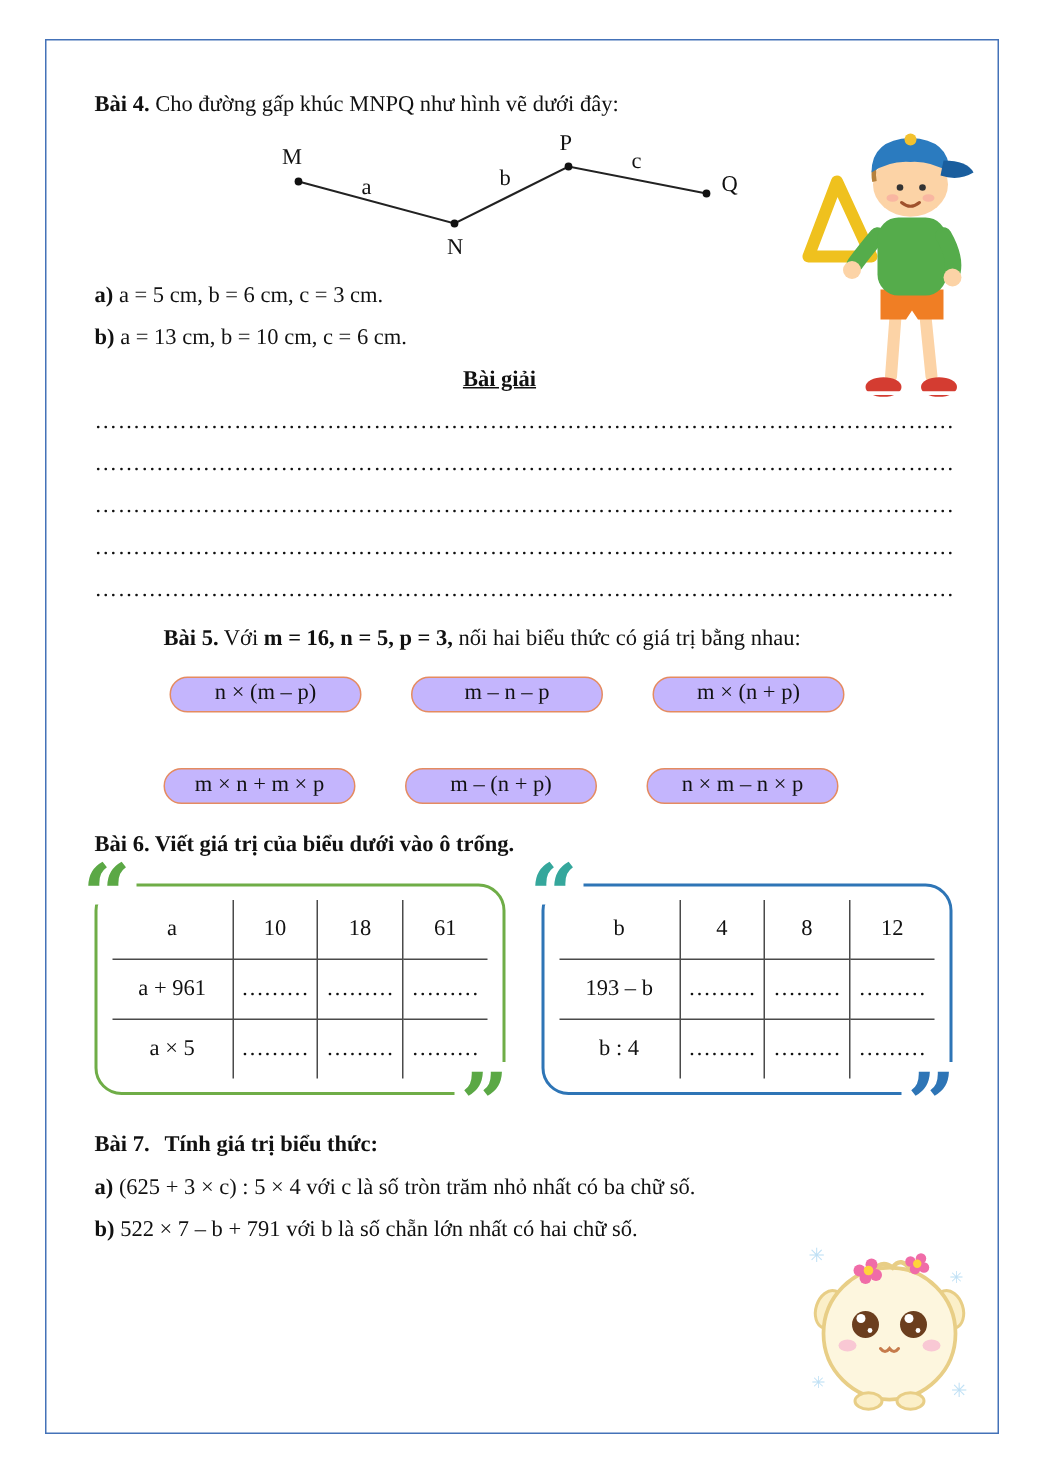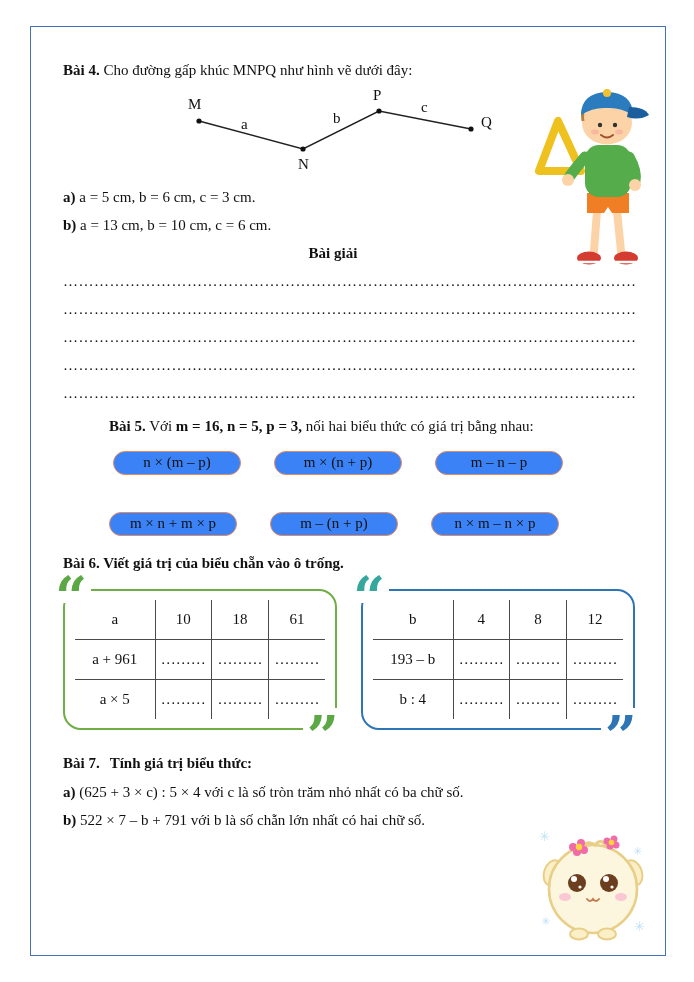--- a/index.html
+++ b/index.html
@@ -19,40 +19,40 @@
   }
   p { margin: 0; }
   .line { font-size: 15px; line-height: 1.3; }
   b, .bold { font-weight: bold; }
 
   
   .diagram { display: block; margin: 6px 0 4px 118px; }
   .dl { font-size: 15px; font-family: "Liberation Serif", serif; fill: #111; }
   .prompt { margin-top: 8px; }
   .item { margin-top: 9px; }
-  .solution-title { margin-top: 8px; text-align: center; font-weight: bold; width: 540px; }
+  .solution-title { margin-top: 8px; text-align: center; font-weight: bold; width: 540px; text-decoration: underline; }
   .dots-block { margin-top: 4px; }
   .dotline {
     height: 28px; line-height: 28px;
     overflow: hidden; white-space: nowrap;
     font-size: 15px; letter-spacing: 0.5px;
   }
 
   
   .boy { position: absolute; right: 12px; top: 54px; }
 
   
   .bai5-head { margin-top: 10px; margin-left: 46px; }
   .pill-row { display: flex; gap: 33px; padding-left: 50px; margin-top: 14px; }
   .pill-row.second { margin-top: 37px; padding-left: 46px; }
   .pill {
     min-width: 128px; height: 24px;
     padding: 0 14px;
     display: flex; align-items: center; justify-content: center;
-    background: #3b82f6;
+    background: #c4b5fd;
     border: 1.5px solid #E58B60;
     border-radius: 20px;
     font-size: 15px;
     box-sizing: border-box;
   }
 
   
   .bai6-head { margin-top: 18px; font-weight: bold; }
   .tables { display: flex; gap: 24px; margin-top: 16px; }
   .qframe { position: relative; flex: 1; border-radius: 18px; padding: 9px 10px; box-sizing: border-box; }
@@ -154,32 +154,32 @@
       <circle cx="82" cy="12" r="4" fill="#F2C12E"></circle>
     </svg>
 
     <p class="line bai5-head">
       <b>Bài 5.</b>
       <span>Với </span><b>m = 16, n = 5, p = 3,</b><span> nối hai biểu thức có giá trị bằng nhau:</span>
     </p>
 
     <div class="pill-row">
       <div class="pill">n × (m – p)</div>
+      <div class="pill">m – n – p</div>
       <div class="pill">m × (n + p)</div>
-      <div class="pill">m – n – p</div>
     </div>
     <div class="pill-row second">
       <div class="pill">m × n + m × p</div>
       <div class="pill">m – (n + p)</div>
       <div class="pill">n × m – n × p</div>
     </div>
 
     <p class="line bai6-head">
       <b>Bài 6.</b>
-      <span>Viết giá trị của biểu chẵn vào ô trống.</span>
+      <span>Viết giá trị của biểu dưới vào ô trống.</span>
     </p>
 
     <div class="tables">
       <div class="qframe green">
         <span class="qmark q-open q-green">“</span>
         <span class="qmark q-close q-green">”</span>
         <table class="vtable">
           <tbody>
               <tr>
             <td class="c1">a</td>

